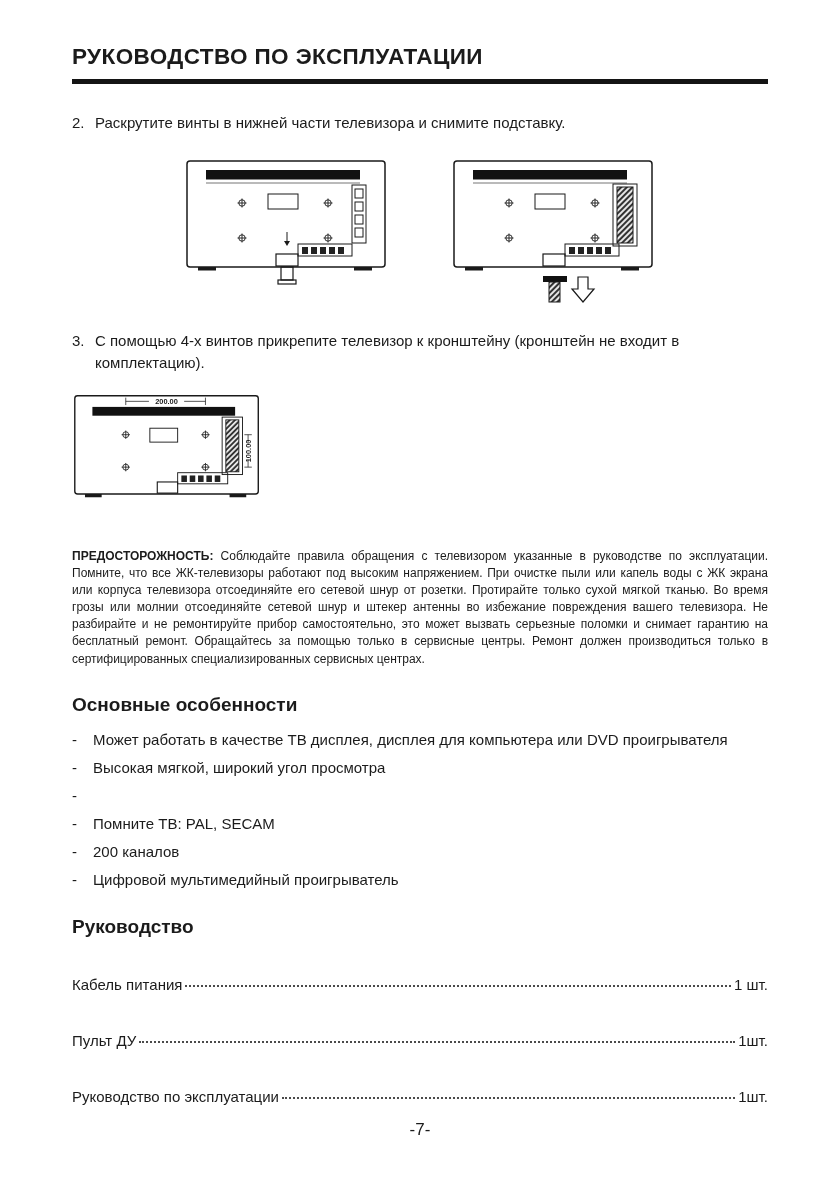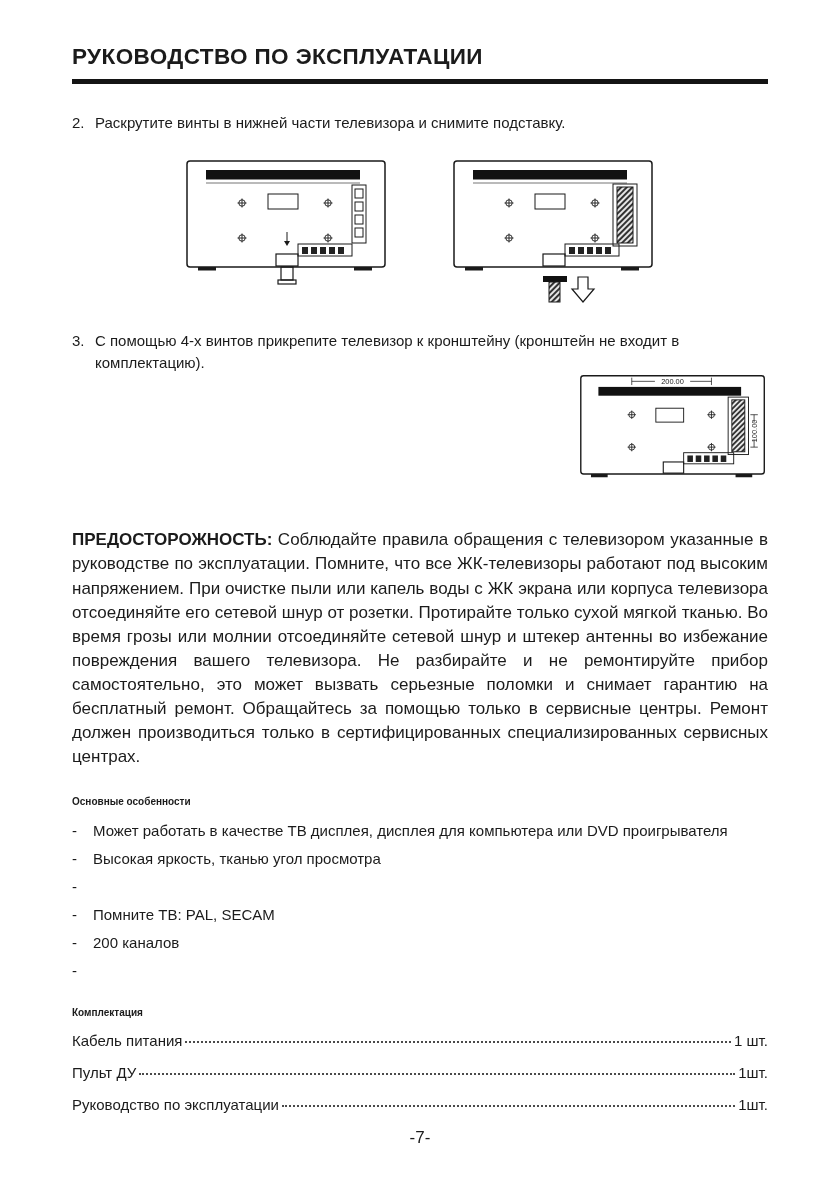--- a/index.html
+++ b/index.html
@@ -33,33 +33,34 @@
   .step-num { flex: 0 0 23px; }
   .step-text { flex: 1 1 auto; }
   .figure-row {
     display: flex;
     justify-content: center;
     align-items: flex-start;
     gap: 62px;
     margin-top: 24px;
   }
   .figure-center {
-    text-align: right;
-    margin-top: 0;
+    text-align: left;
+    margin-top: 20px;
+    font-weight: bold;
   }
   svg { display: inline-block; }
   .caution {
     margin: 38px 0 0;
-    font-size: 17px;
+    font-size: 12px;
     line-height: 1.42;
     text-align: justify;
   }
   .caution strong { font-weight: bold; }
   h2.sec-heading {
-    font-size: 10px;
+    font-size: 19px;
     font-weight: bold;
     margin: 26px 0 0;
   }
   ul.features {
     list-style: none;
     margin: 13px 0 0;
     padding: 0;
   }
   ul.features li {
     display: flex;
@@ -68,21 +69,21 @@
     margin-bottom: 7px;
   }
   ul.features .dash { flex: 0 0 21px; }
   .pkg { margin-top: 14px; }
   .pkg-row {
     display: flex;
     align-items: baseline;
     font-size: 15px;
     margin-bottom: 15px;
   }
-  .pkg-name { flex: 0 0 auto; white-space: nowrap; }
+  .pkg-name { flex: 0 0 auto; white-space: nowrap; margin-top: 24px; }
   .pkg-qty  { flex: 0 0 auto; white-space: nowrap; }
   .pkg-dots {
     flex: 1 1 auto;
     min-width: 30px;
     border-bottom: 2px dotted #4a4a4a;
     margin: 0 3px;
     transform: translateY(-3px);
   }
   .footer {
     margin-top: 14px;
@@ -257,39 +258,40 @@
 
   <h2 class="sec-heading">Основные особенности</h2>
 
   <ul class="features">
     <li>
       <span class="dash">-</span>
       <span>Может работать в качестве ТВ дисплея, дисплея для компьютера или DVD проигрывателя</span>
     </li>
     <li>
       <span class="dash">-</span>
-      <span>Высокая яркость, тканью угол просмотра</span>
+      <span>Высокая мягкой, широкий угол просмотра</span>
     </li>
     <li>
       <span class="dash">-</span>
     </li>
     <li>
       <span class="dash">-</span>
       <span>Помните ТВ: PAL, SECAM</span>
     </li>
     <li>
       <span class="dash">-</span>
       <span>200 каналов</span>
     </li>
     <li>
       <span class="dash">-</span>
+      <span>Цифровой мультимедийный проигрыватель</span>
     </li>
   </ul>
 
-  <h2 class="sec-heading">Комплектация</h2>
+  <h2 class="sec-heading">Руководство</h2>
 
   <div class="pkg">
     <div class="pkg-row">
       <span class="pkg-name">Кабель питания</span>
       <span class="pkg-dots"></span>
       <span class="pkg-qty">1 шт.</span>
     </div>
     <div class="pkg-row">
       <span class="pkg-name">Пульт ДУ</span>
       <span class="pkg-dots"></span>

